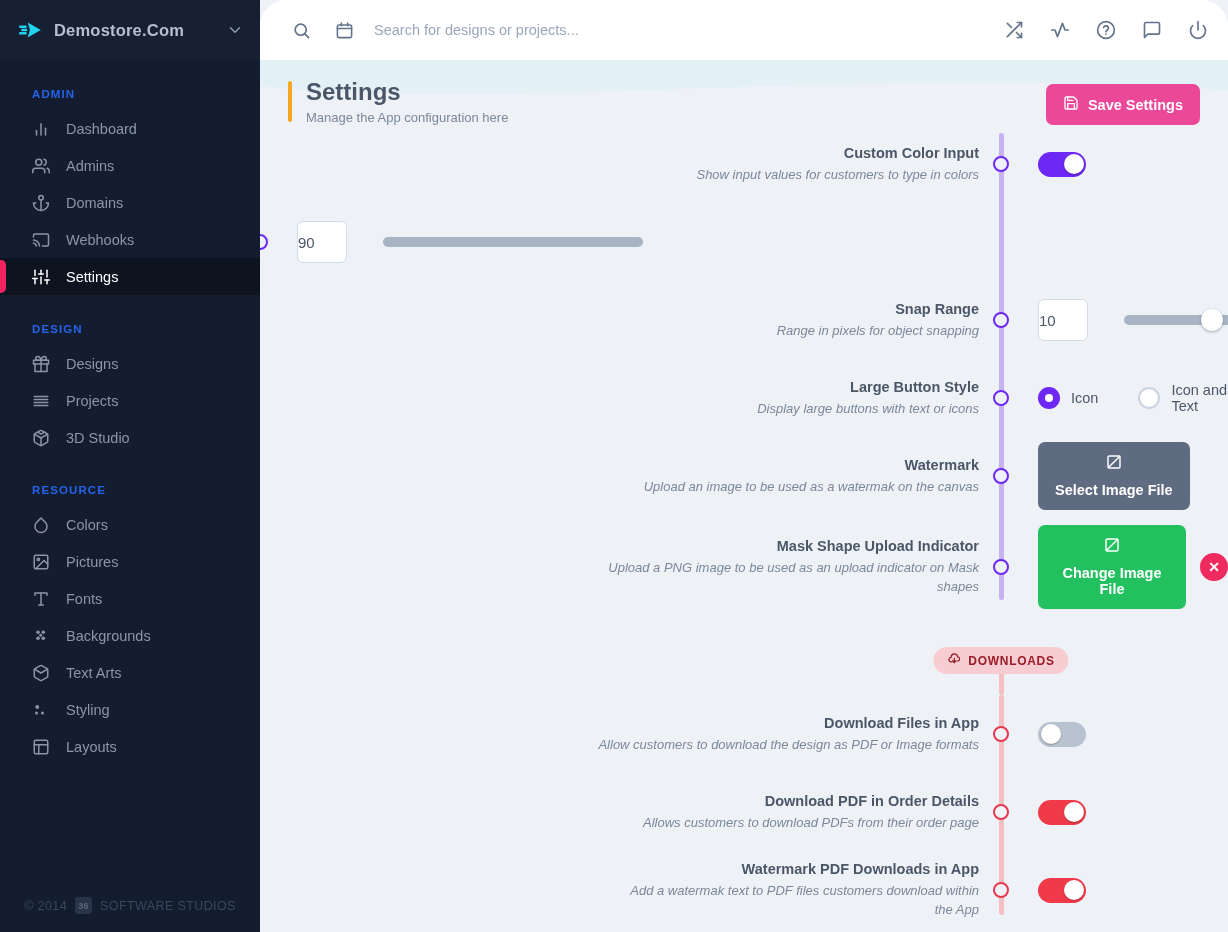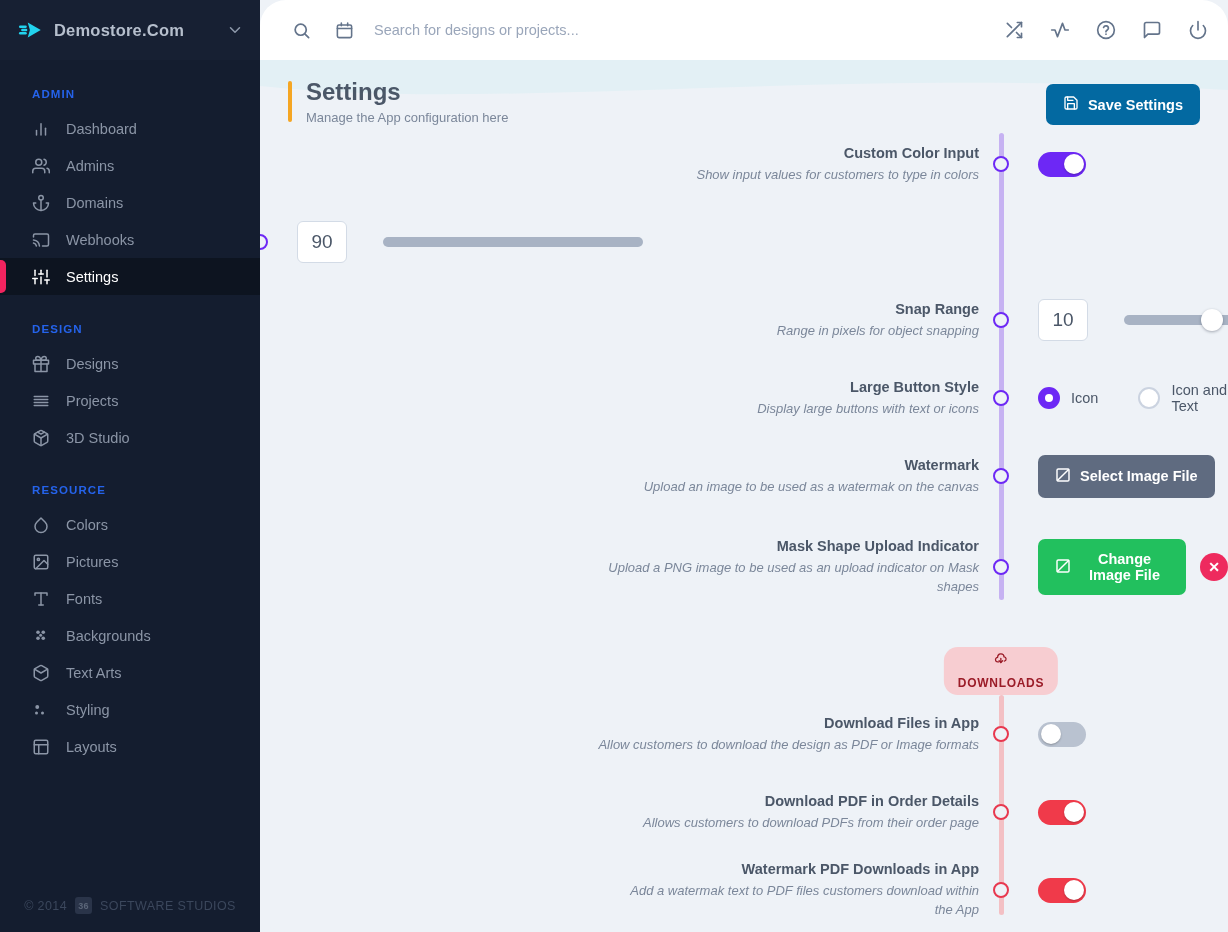--- a/index.html
+++ b/index.html
@@ -89,21 +89,21 @@
     position: relative; z-index: 2;
     display: flex; align-items: flex-start; justify-content: space-between;
     padding: 18px 28px 0 28px;
   }
   .title-wrap { display: flex; gap: 14px; }
   .title-bar { width: 4px; background: #f5a623; border-radius: 2px; align-self: stretch; margin-top: 3px; margin-bottom: 3px; }
   .page-title { font-size: 24px; font-weight: bold; color: #4b5768; line-height: 1.15; }
   .page-sub { font-size: 13px; color: #7b879a; margin-top: 4px; }
   .save-btn {
     display: inline-flex; align-items: center; gap: 9px;
-    background: #0369a1; color: #fff; border: none; border-radius: 7px;
+    background: #ec4899; color: #fff; border: none; border-radius: 7px;
     padding: 11px 17px; font-size: 14.5px; font-weight: bold; cursor: pointer;
     font-family: "Liberation Sans", sans-serif; margin-top: 6px;
   }
   .save-btn svg { width: 16px; height: 16px; }
 
   
   .settings-scroll { position: relative; padding-bottom: 40px; }
   .tl-row {
     display: flex; align-items: stretch; position: relative;
     min-height: 78px;
@@ -140,22 +140,22 @@
   }
   .toggle.on .knob { right: 2.5px; }
   .toggle.off .knob { left: 2.5px; }
   .toggle.purple.on { background: #6d28f5; }
   .toggle.red.on { background: #f03a4a; }
   .toggle.off { background: #b9c2d0; }
 
   
   .num-input {
     width: 50px; height: 42px; border: 1px solid #d3dbe6; border-radius: 6px;
-    background: #fff; color: #4b5768; font-size: 19px;
-    font-family: "Liberation Sans", sans-serif; text-align: center;
+    background: #fff; color: #4b5768; font-size: 15px;
+    font-family: "Liberation Sans", sans-serif; text-align: left;
     outline: none; flex: none;
   }
   .slider { width: 260px; height: 10px; position: relative; flex: none; margin-left: 22px; }
   .slider .track { position: absolute; top: 0; left: 0; right: 0; height: 10px; border-radius: 5px; background: #a8b3c4; }
   .slider .thumb {
     position: absolute; top: 50%; transform: translate(-50%,-50%);
     width: 22px; height: 22px; border-radius: 50%; background: #fff;
     box-shadow: 0 1px 3px rgba(20,30,50,.35); cursor: pointer;
   }
 
@@ -170,38 +170,39 @@
   .radio.checked { border-color: #6d28f5; background: #6d28f5; }
   .radio.checked::after { content: ""; width: 8px; height: 8px; border-radius: 50%; background: #fff; }
   .radio-label { font-size: 14.5px; color: #4b5768; }
 
   
   .file-btn {
     display: inline-flex; align-items: center; gap: 9px;
     border: none; border-radius: 7px; padding: 12px 17px;
     font-size: 14.5px; font-weight: bold; color: #fff; cursor: pointer;
     font-family: "Liberation Sans", sans-serif;
+    flex-direction: column;
   }
   .file-btn svg { width: 16px; height: 16px; }
   .file-btn.gray { background: #5f6b80; }
   .file-btn.green { background: #22c05e; }
   .del-btn {
     width: 28px; height: 28px; border-radius: 50%; background: #ee2a5e;
     border: none; color: #fff; cursor: pointer; flex: none;
     display: flex; align-items: center; justify-content: center; font-size: 14px;
     font-family: "Liberation Sans", sans-serif; font-weight: bold;
   }
 
   
   .section-sep { position: relative; height: 76px; }
   .section-pill {
     position: absolute; left: 741px; top: 28px; transform: translateX(-50%);
     background: #f7cdd1; color: #9b1c28; border-radius: 14px;
     padding: 5px 14px; font-size: 12px; font-weight: bold; letter-spacing: .7px;
-    display: inline-flex; align-items: center; gap: 7px; white-space: nowrap; z-index: 4; flex-direction: column;
+    display: inline-flex; align-items: center; gap: 7px; white-space: nowrap; z-index: 4;
   }
   .section-pill svg { width: 14px; height: 14px; }
 </style>
 </head>
 <body>
 
 <div class="app">
 
   <aside class="sidebar">
     <div class="brand">

